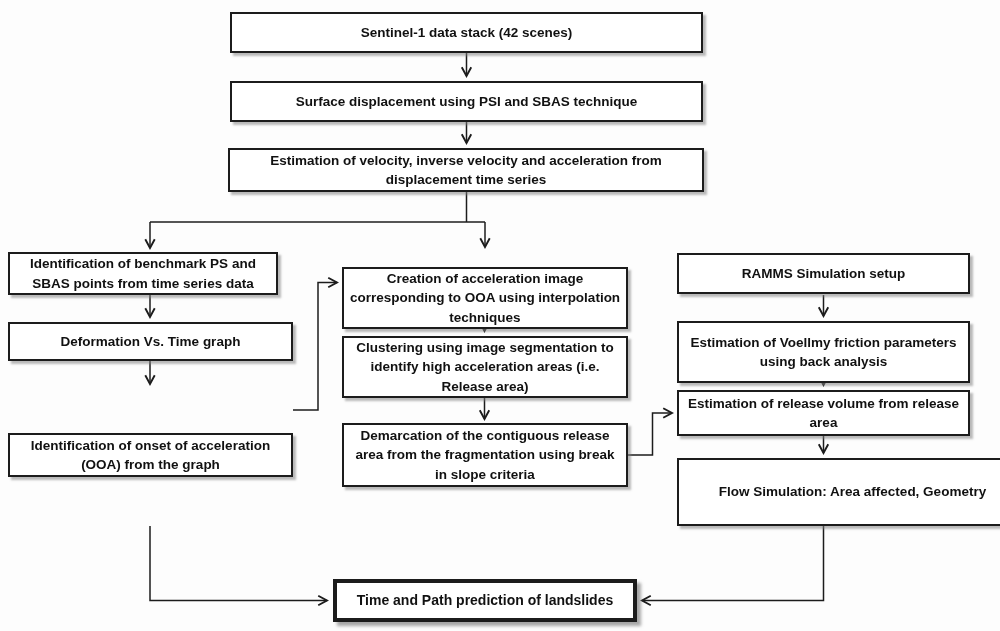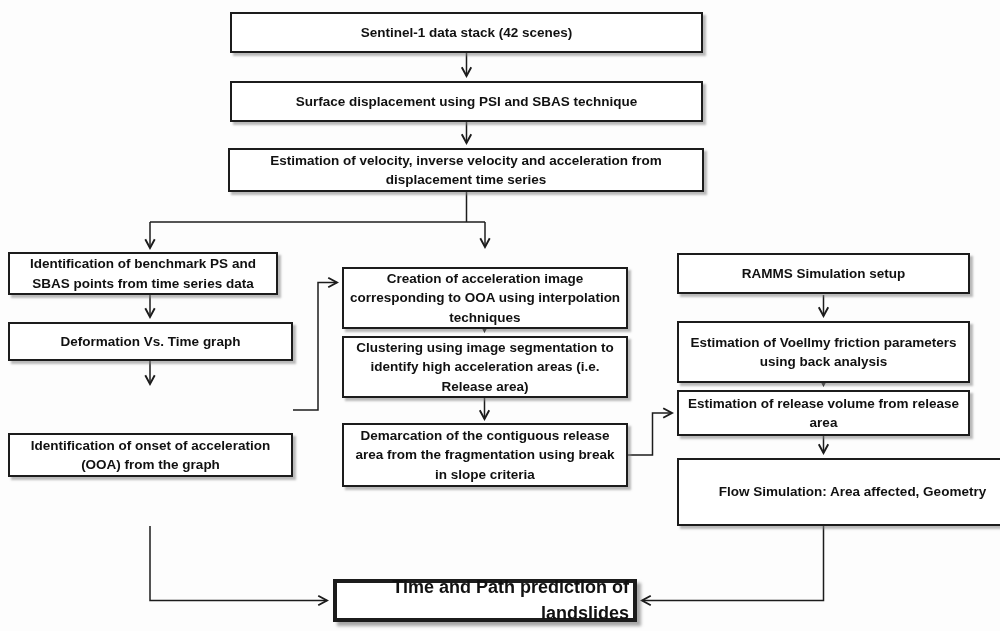--- a/index.html
+++ b/index.html
@@ -23,22 +23,21 @@
     text-align:center;
     font-weight:bold;
     font-size:13.5px;
     line-height:1.42;
     color:#111111;
     padding:2px 4px;
   }
   .node.final{
     border-width:4px;
     box-shadow:4px 4px 3px rgba(110,110,110,0.6);
-    font-size:18px;
-    text-align:right;
+    font-size:14px;
   }
 </style>
 </head>
 <body>
 
 <div class="stage">
 
   <svg class="connector-layer" width="1000" height="631" viewBox="0 0 1000 631">
     <defs>
       <marker id="arrow" viewBox="0 0 10 10" refX="8" refY="5" markerWidth="9" markerHeight="9" orient="auto">

